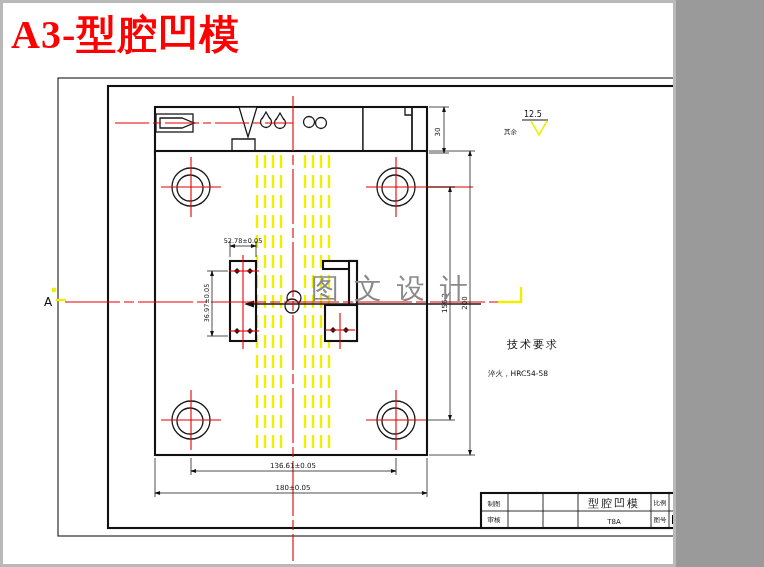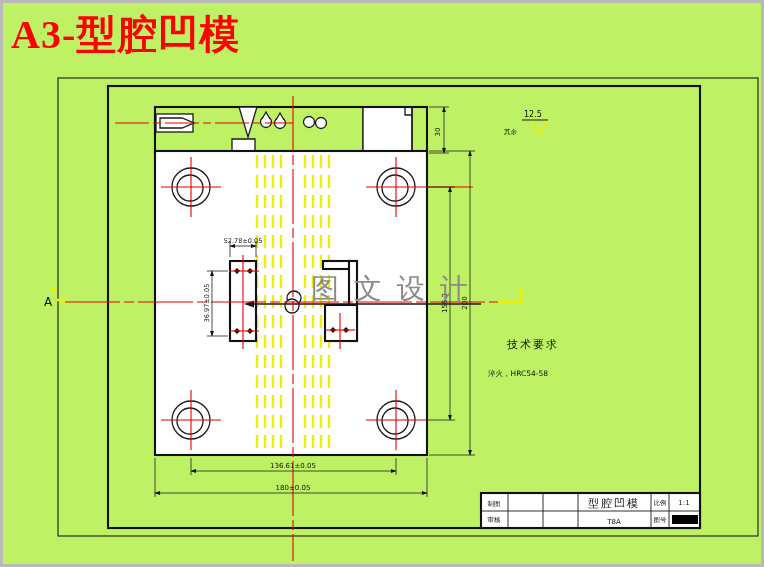--- a/index.html
+++ b/index.html
@@ -1,16 +1,16 @@
 <!DOCTYPE html>
 <html><head>
 <meta charset="utf-8">
 <style>
   html,body{margin:0;padding:0;background:#9a9a9a;}
-  .screen{position:relative;width:764px;height:567px;background:#bef264;
+  .screen{position:relative;width:676px;height:567px;background:#ffffff;
           border:3px solid #b9b9b9;box-sizing:border-box;overflow:hidden;
           font-family:"DejaVu Sans",sans-serif;}
   .page-title{position:absolute;left:8px;top:4px;font-family:"Liberation Serif",serif;
           font-weight:bold;font-size:40px;color:#ff0000;letter-spacing:1px;white-space:nowrap;}
   svg{position:absolute;left:0;top:0;}
   svg text{font-family:"DejaVu Sans",sans-serif;fill:#111;}
   .ln{stroke:#1a1a1a;stroke-width:1.3;fill:none;}
   .thick{stroke:#111;stroke-width:2.1;fill:none;}
   .thin{stroke:#222;stroke-width:0.8;fill:none;}
   .red{stroke:#e60000;stroke-width:1.1;fill:none;}

